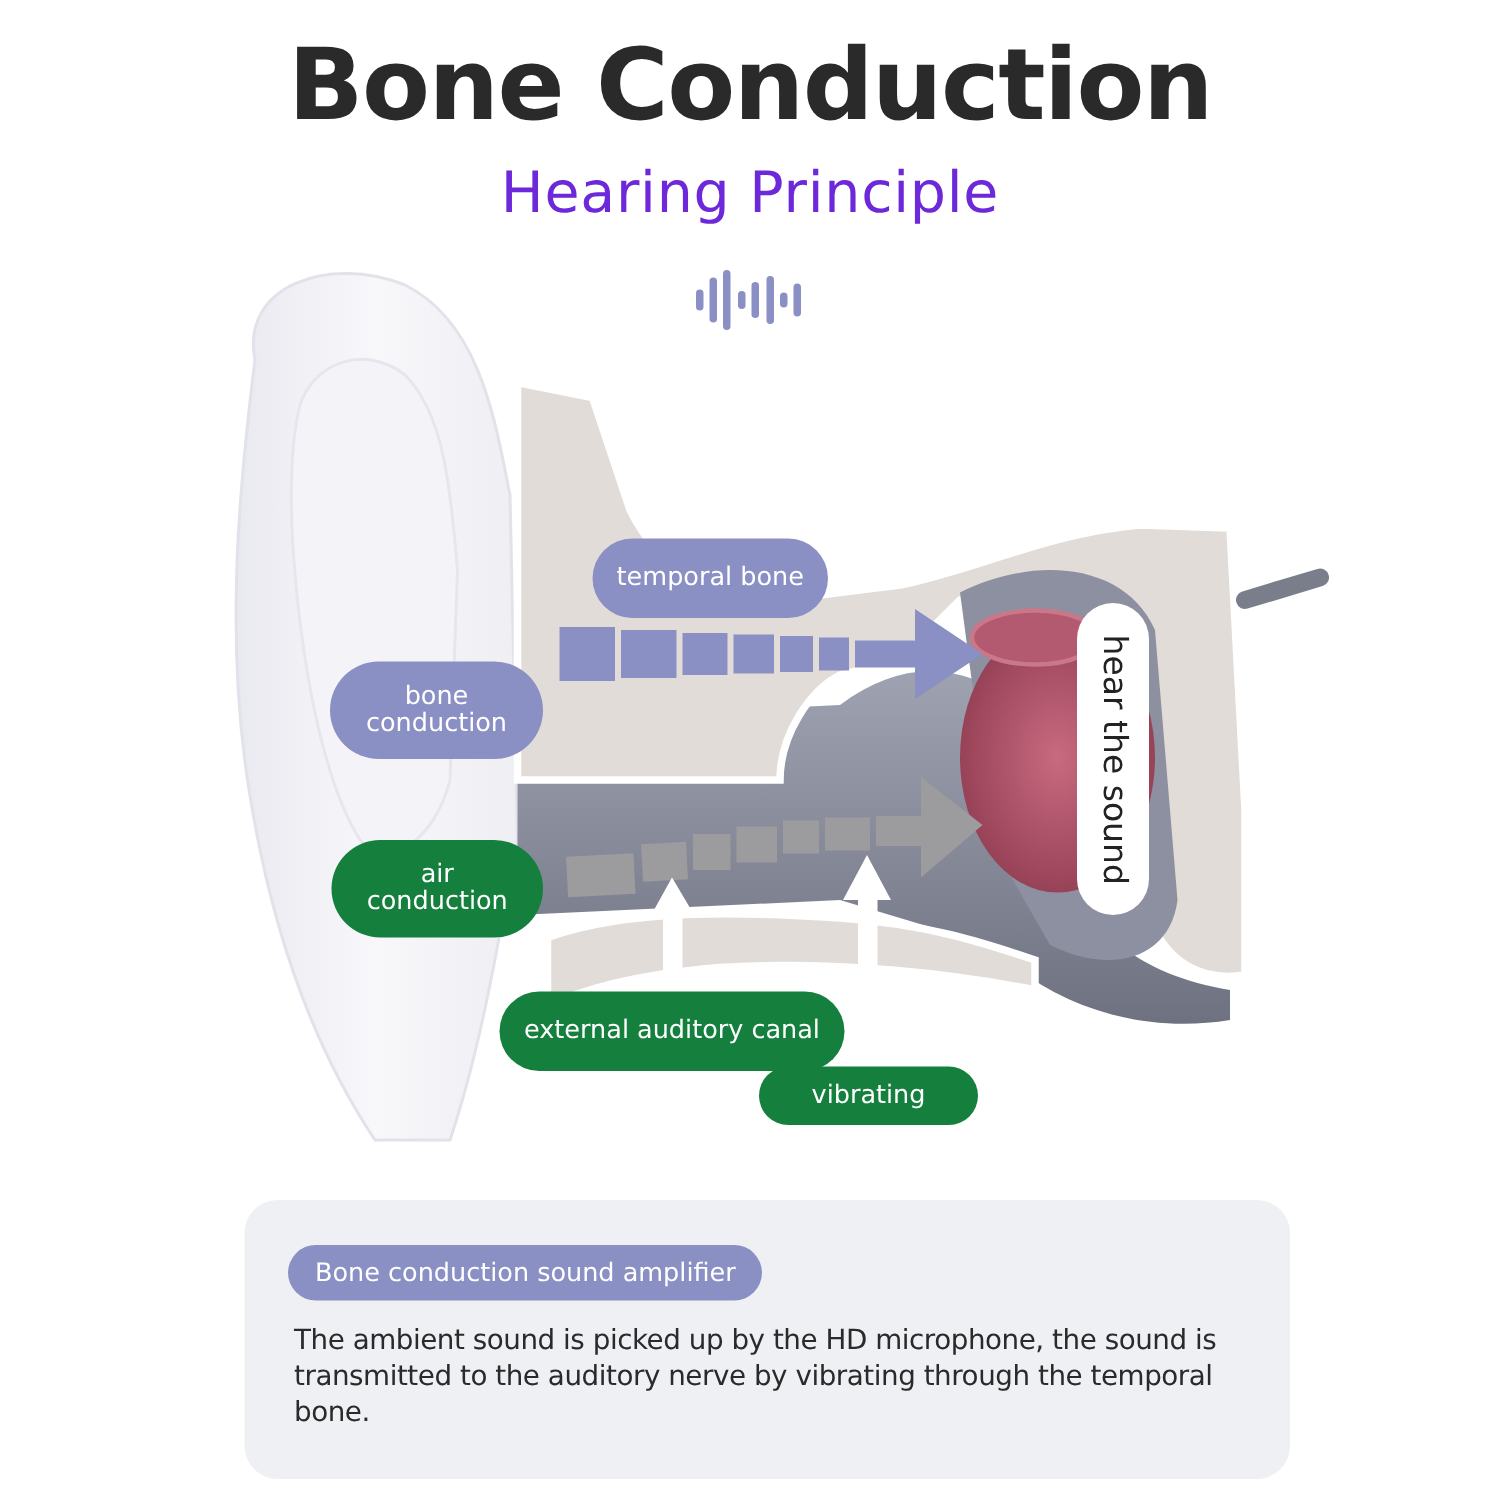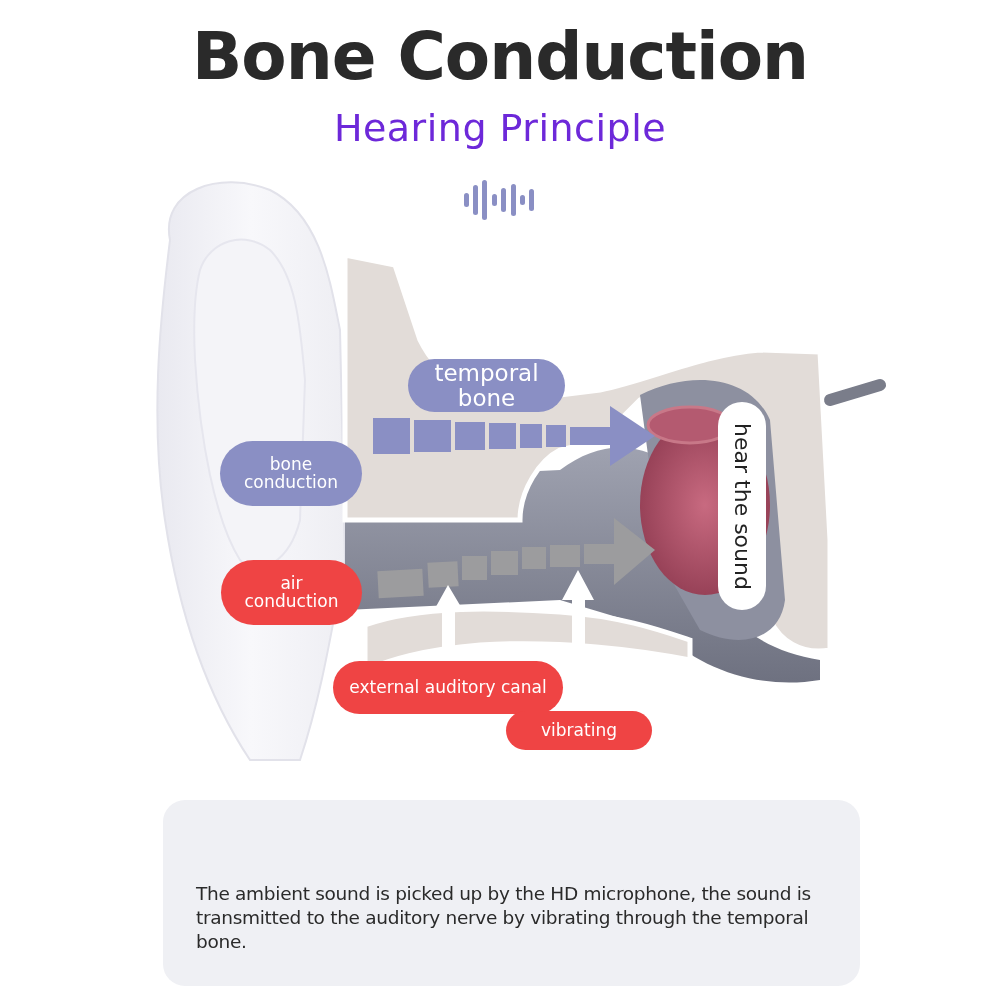--- a/index.html
+++ b/index.html
@@ -22,23 +22,23 @@
     .wave span { position: absolute; width: 5px; background: #8a8fc4; border-radius: 3px; }
 
     .illus { position: absolute; left: 0; top: 0; width: 1000px; height: 800px; }
 
     .pill {
       position: absolute; display: flex; align-items: center; justify-content: center;
       text-align: center; color: #ffffff; font-family: "DejaVu Sans", sans-serif;
       border-radius: 40px; line-height: 1.05;
     }
     .pill.blue { background: #8a8fc4; }
-    .pill.gray { background: #ef4444; }
+    .pill.gray { background: #15803d; }
 
-    .pill-temporal { left: 408px; top: 359px; width: 157px; height: 53px; font-size: 23px; }
+    .pill-temporal { left: 395px; top: 359px; width: 157px; height: 53px; font-size: 17px; }
     .pill-bone { left: 220px; top: 403px; width: 142px; height: 65px; font-size: 17px; margin-top: 38px; }
     .pill-air { left: 221px; top: 560px; width: 141px; height: 65px; font-size: 17px; }
     .pill-canal { left: 333px; top: 661px; width: 230px; height: 53px; font-size: 17px; }
     .pill-vibrating { left: 506px; top: 711px; width: 146px; height: 39px; font-size: 17px; }
 
     .pill-hear {
       position: absolute; left: 718px; top: 402px; width: 48px; height: 208px;
       background: #ffffff; border-radius: 24px;
       display: flex; align-items: center; justify-content: center;
     }
@@ -146,14 +146,15 @@
 conduction</div>
 <div class="pill gray pill-air" style="white-space:pre-line;">air
 conduction</div>
 <div class="pill gray pill-canal">external auditory canal</div>
 <div class="pill gray pill-vibrating">vibrating</div>
 <div class="pill-hear">
   <span>hear the sound</span>
 </div>
 
 <div class="card">
+  <div class="card-tag">Bone conduction sound amplifier</div>
   <div class="card-text">The ambient sound is picked up by the HD microphone, the sound is transmitted to the auditory nerve by vibrating through the temporal bone.</div>
 </div>
 
 </body></html>

